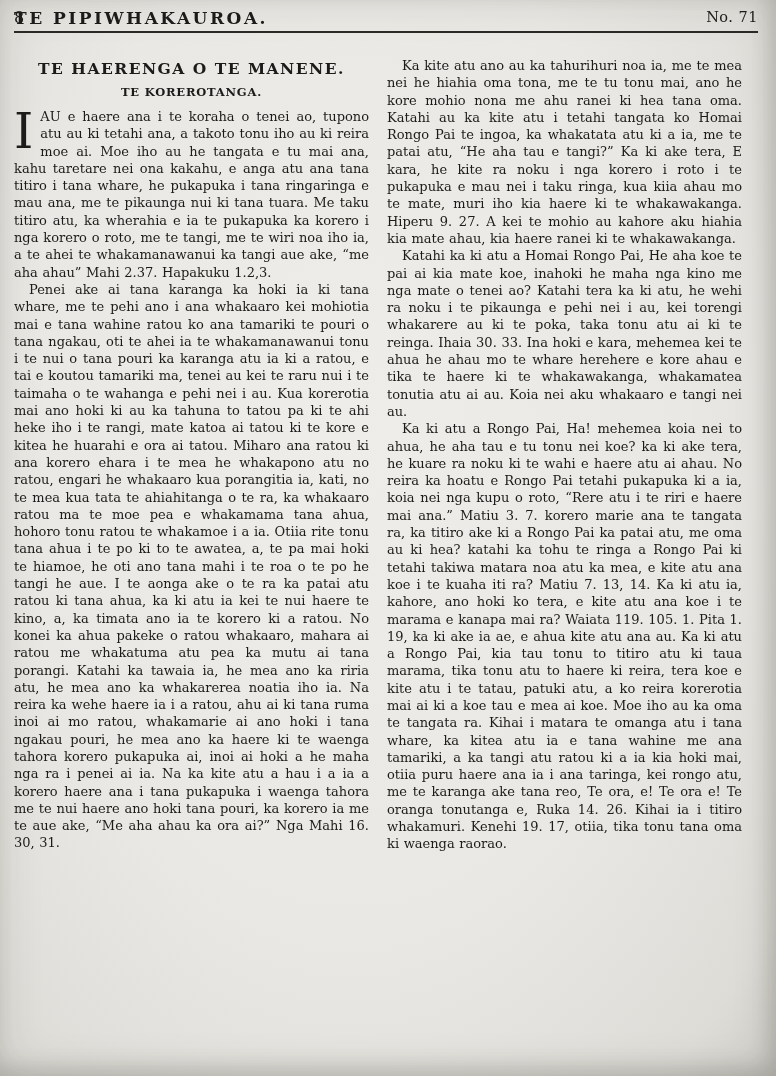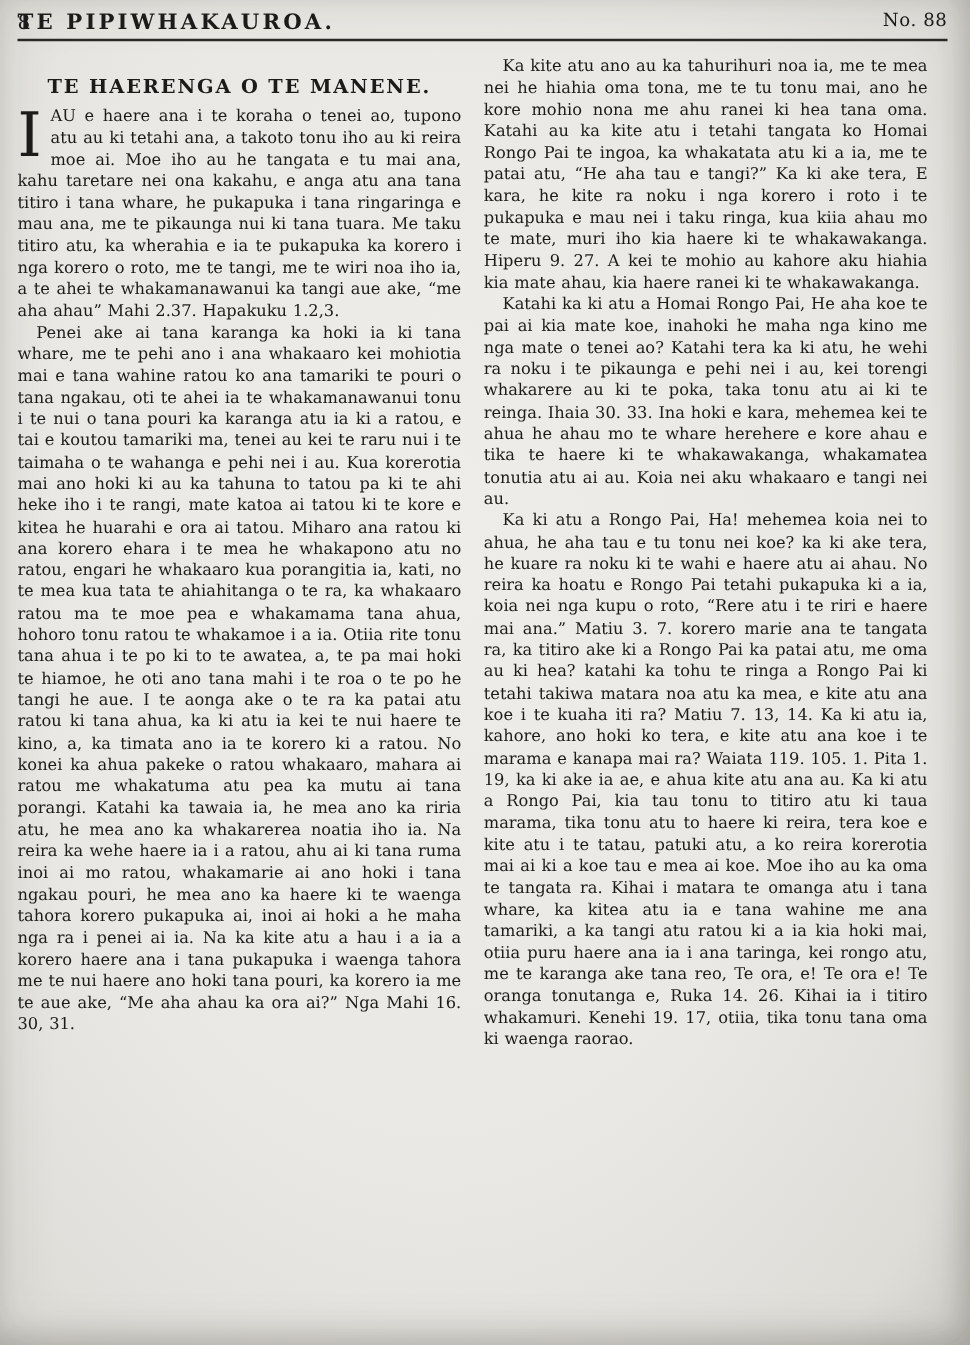--- a/index.html
+++ b/index.html
@@ -47,22 +47,22 @@
     font-size: 14.5px;
     letter-spacing: 0.5px;
   }
   .header-rule {
     border: none;
     border-top: 2px solid #2a2925;
     margin: 1px 0 0 0;
   }
   .columns {
     display: flex;
-    margin-top: 12px;
-    align-items: center;
+    margin-top: 24px;
+    align-items: flex-start;
   }
   .col {
     width: 355px;
     flex: 0 0 355px;
   }
   .col-rule {
     flex: 0 0 1px;
     width: 1px;
     background: #4a4944;
     margin: 0 7px 0 10px;
@@ -106,29 +106,30 @@
   }
 </style>
 </head>
 <body>
 
 <div class="page">
 
   <header class="masthead-row">
     <span class="page-number">8</span>
     <h1 class="masthead">TE PIPIWHAKAUROA.</h1>
-    <span class="issue-number">No. 88</span>
+    <span class="issue-number">No. 71</span>
   </header>
 
   <hr class="header-rule">
 
   <main class="columns">
 
     <section class="col col-left">
       <h2 class="article-title">TE HAERENGA O TE MANENE.</h2>
+      <h3 class="article-section">TE KOREROTANGA.</h3>
 
       <p class="para first">
         <span class="dropcap">I</span><span>AU e haere ana i te koraha o tenei ao, tupono atu au ki tetahi ana, a takoto tonu iho au ki reira moe ai.  Moe iho au he tangata e tu mai ana, kahu taretare nei ona kakahu, e anga atu ana tana titiro i tana whare, he pukapuka i tana ringaringa e mau ana, me te pikaunga nui ki tana tuara.  Me taku titiro atu, ka wherahia e ia te pukapuka ka korero i nga korero o roto, me te tangi, me te wiri noa iho ia, a te ahei te whakamanawanui ka tangi aue ake, “me aha ahau” Mahi 2.37. Hapakuku 1.2,3.</span>
       </p>
 
       <p class="para indent">Penei ake ai tana karanga ka hoki ia ki tana whare, me te pehi ano i ana whakaaro kei mohiotia mai e tana wahine ratou ko ana tamariki te pouri o tana ngakau, oti te ahei ia te whakamanawanui tonu i te nui o tana pouri ka karanga atu ia ki a ratou, e tai e koutou tamariki ma, tenei au kei te raru nui i te taimaha o te wahanga e pehi nei i au.  Kua korerotia mai ano hoki ki au ka tahuna to tatou pa ki te ahi heke iho i te rangi, mate katoa ai tatou ki te kore e kitea he huarahi e ora ai tatou.  Miharo ana ratou ki ana korero ehara i te mea he whakapono atu no ratou, engari he whakaaro kua porangitia ia, kati, no te mea kua tata te ahiahitanga o te ra, ka whakaaro ratou ma te moe pea e whakamama tana ahua, hohoro tonu ratou te whakamoe i a ia.  Otiia rite tonu tana ahua i te po ki to te awatea, a, te pa mai hoki te hiamoe, he oti ano tana mahi i te roa o te po he tangi he aue.  I te aonga ake o te ra ka patai atu ratou ki tana ahua, ka ki atu ia kei te nui haere te kino, a, ka timata ano ia te korero ki a ratou.  No konei ka ahua pakeke o ratou whakaaro, mahara ai ratou me whakatuma atu pea ka mutu ai tana porangi.  Katahi ka tawaia ia, he mea ano ka riria atu, he mea ano ka whakarerea noatia iho ia.  Na reira ka wehe haere ia i a ratou, ahu ai ki tana ruma inoi ai mo ratou, whakamarie ai ano hoki i tana ngakau pouri, he mea ano ka haere ki te waenga tahora korero pukapuka ai, inoi ai hoki a he maha nga ra i penei ai ia.  Na ka kite atu a hau i a ia a korero haere ana i tana pukapuka i waenga tahora me te nui haere ano hoki tana pouri, ka korero ia me te aue ake, “Me aha ahau ka ora ai?”  Nga Mahi 16. 30, 31.</p>
     </section>
 
     <div class="col-rule"></div>
 

